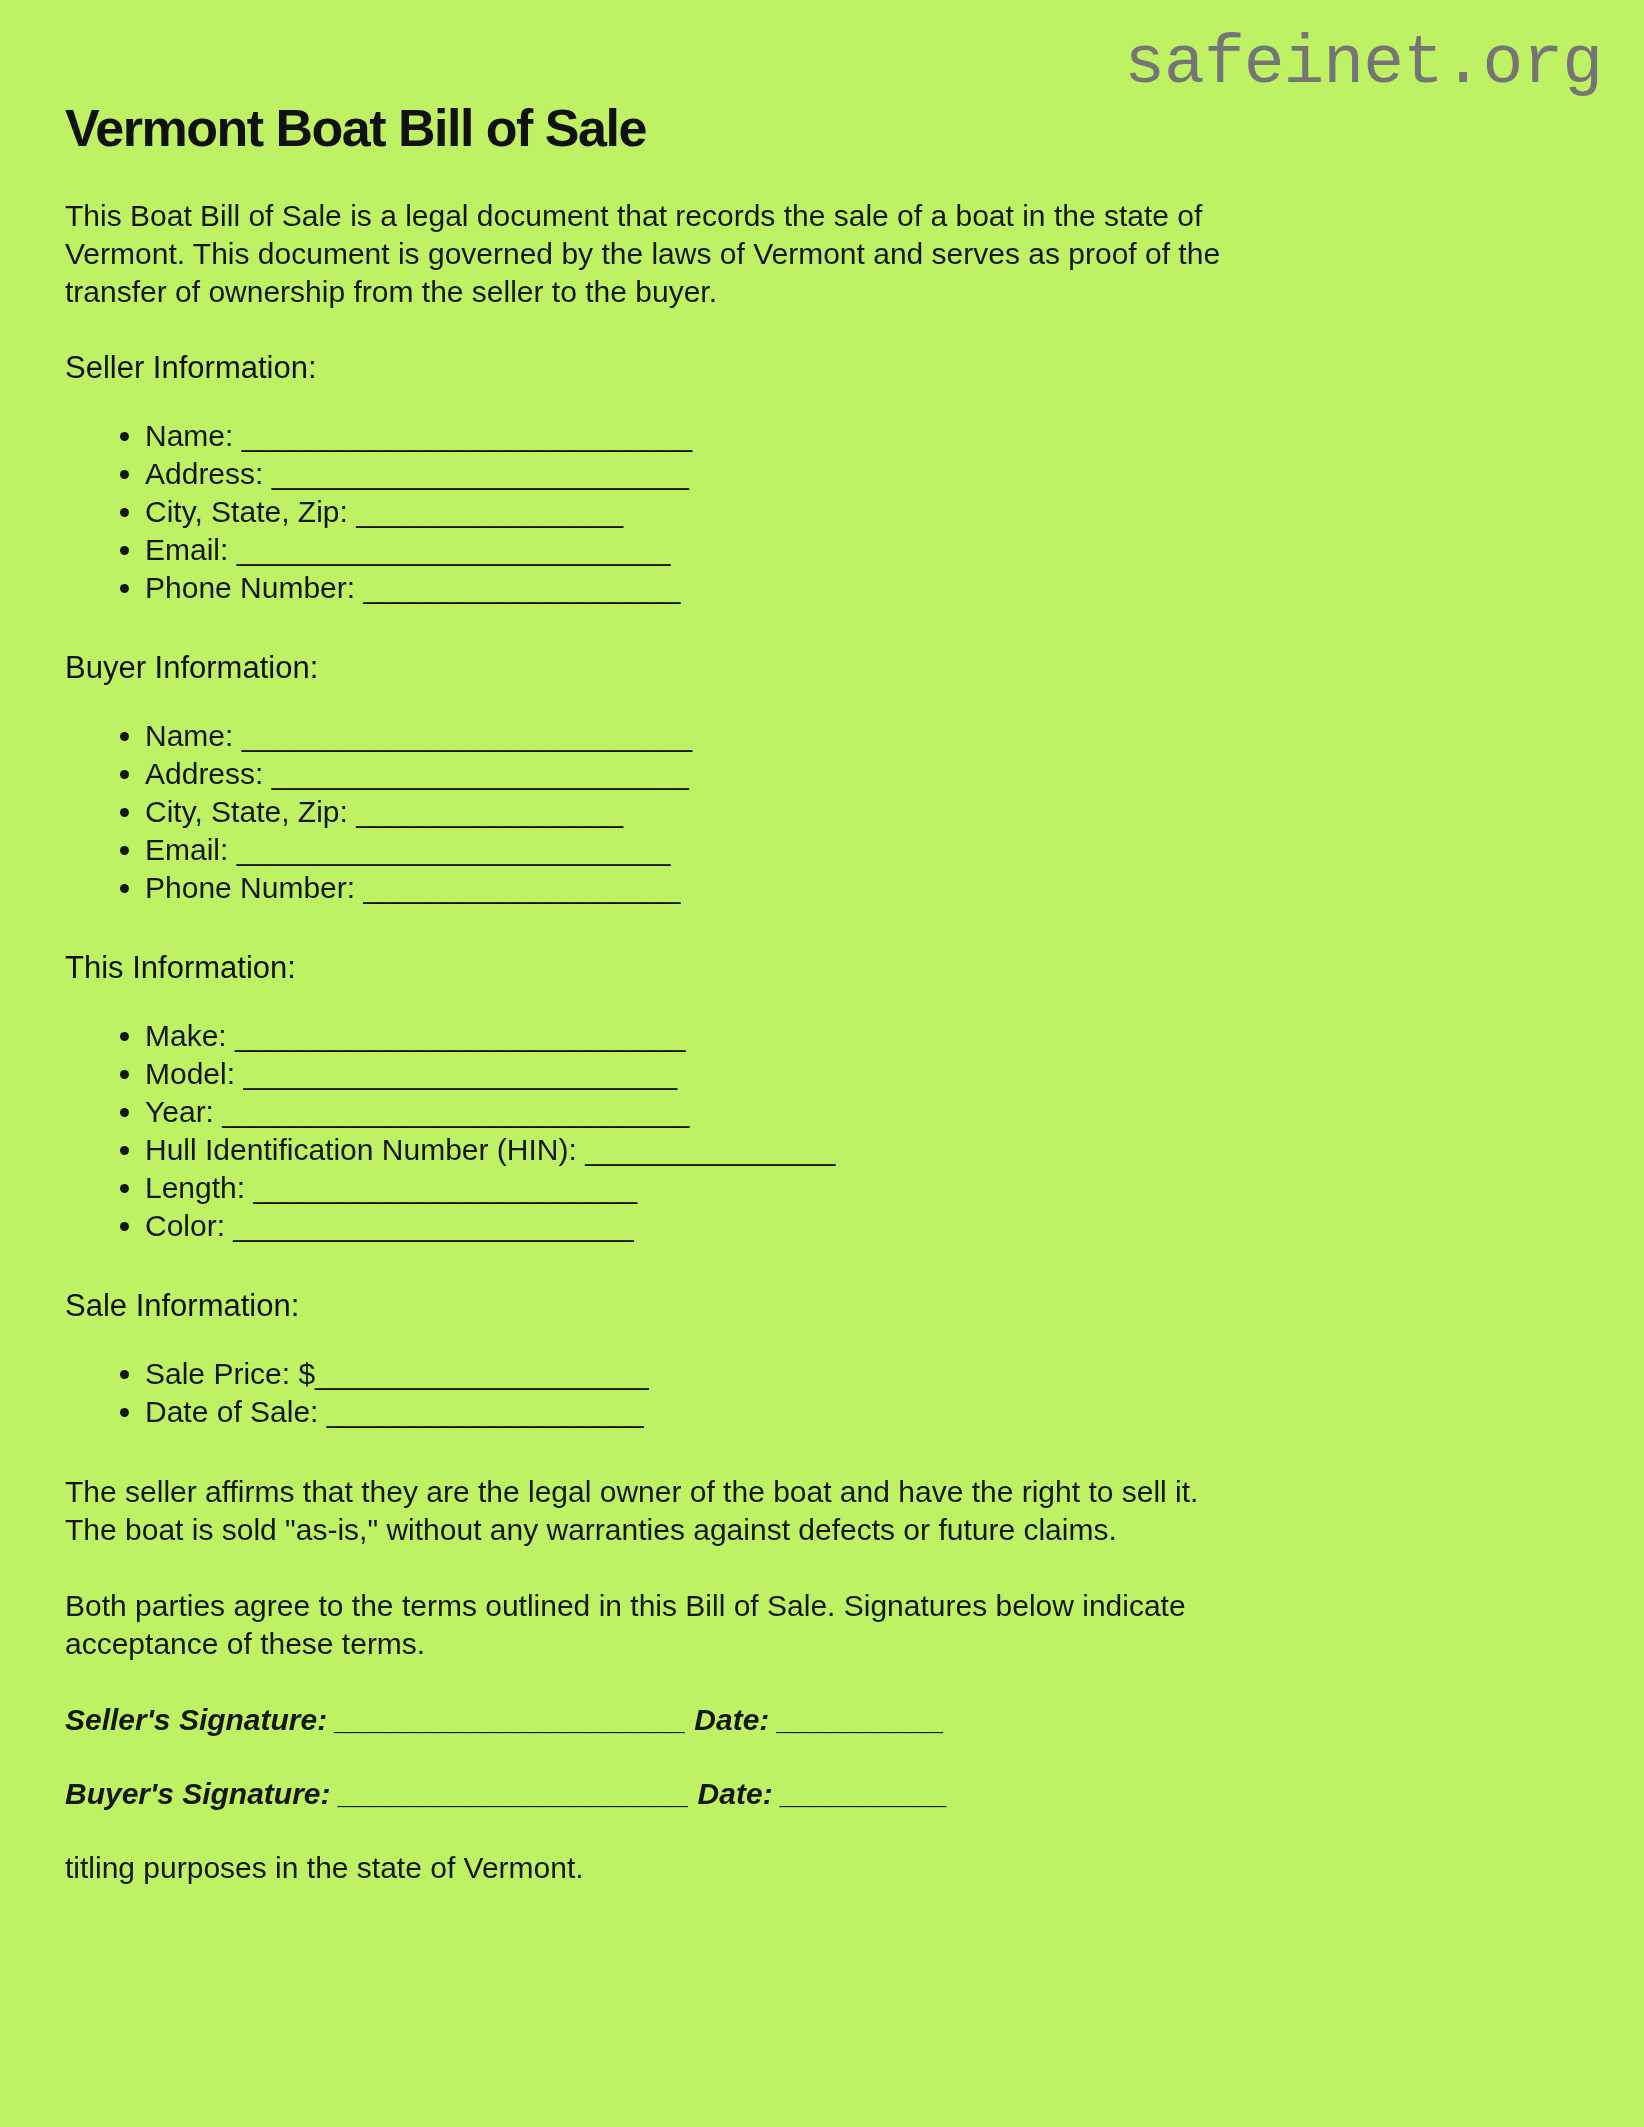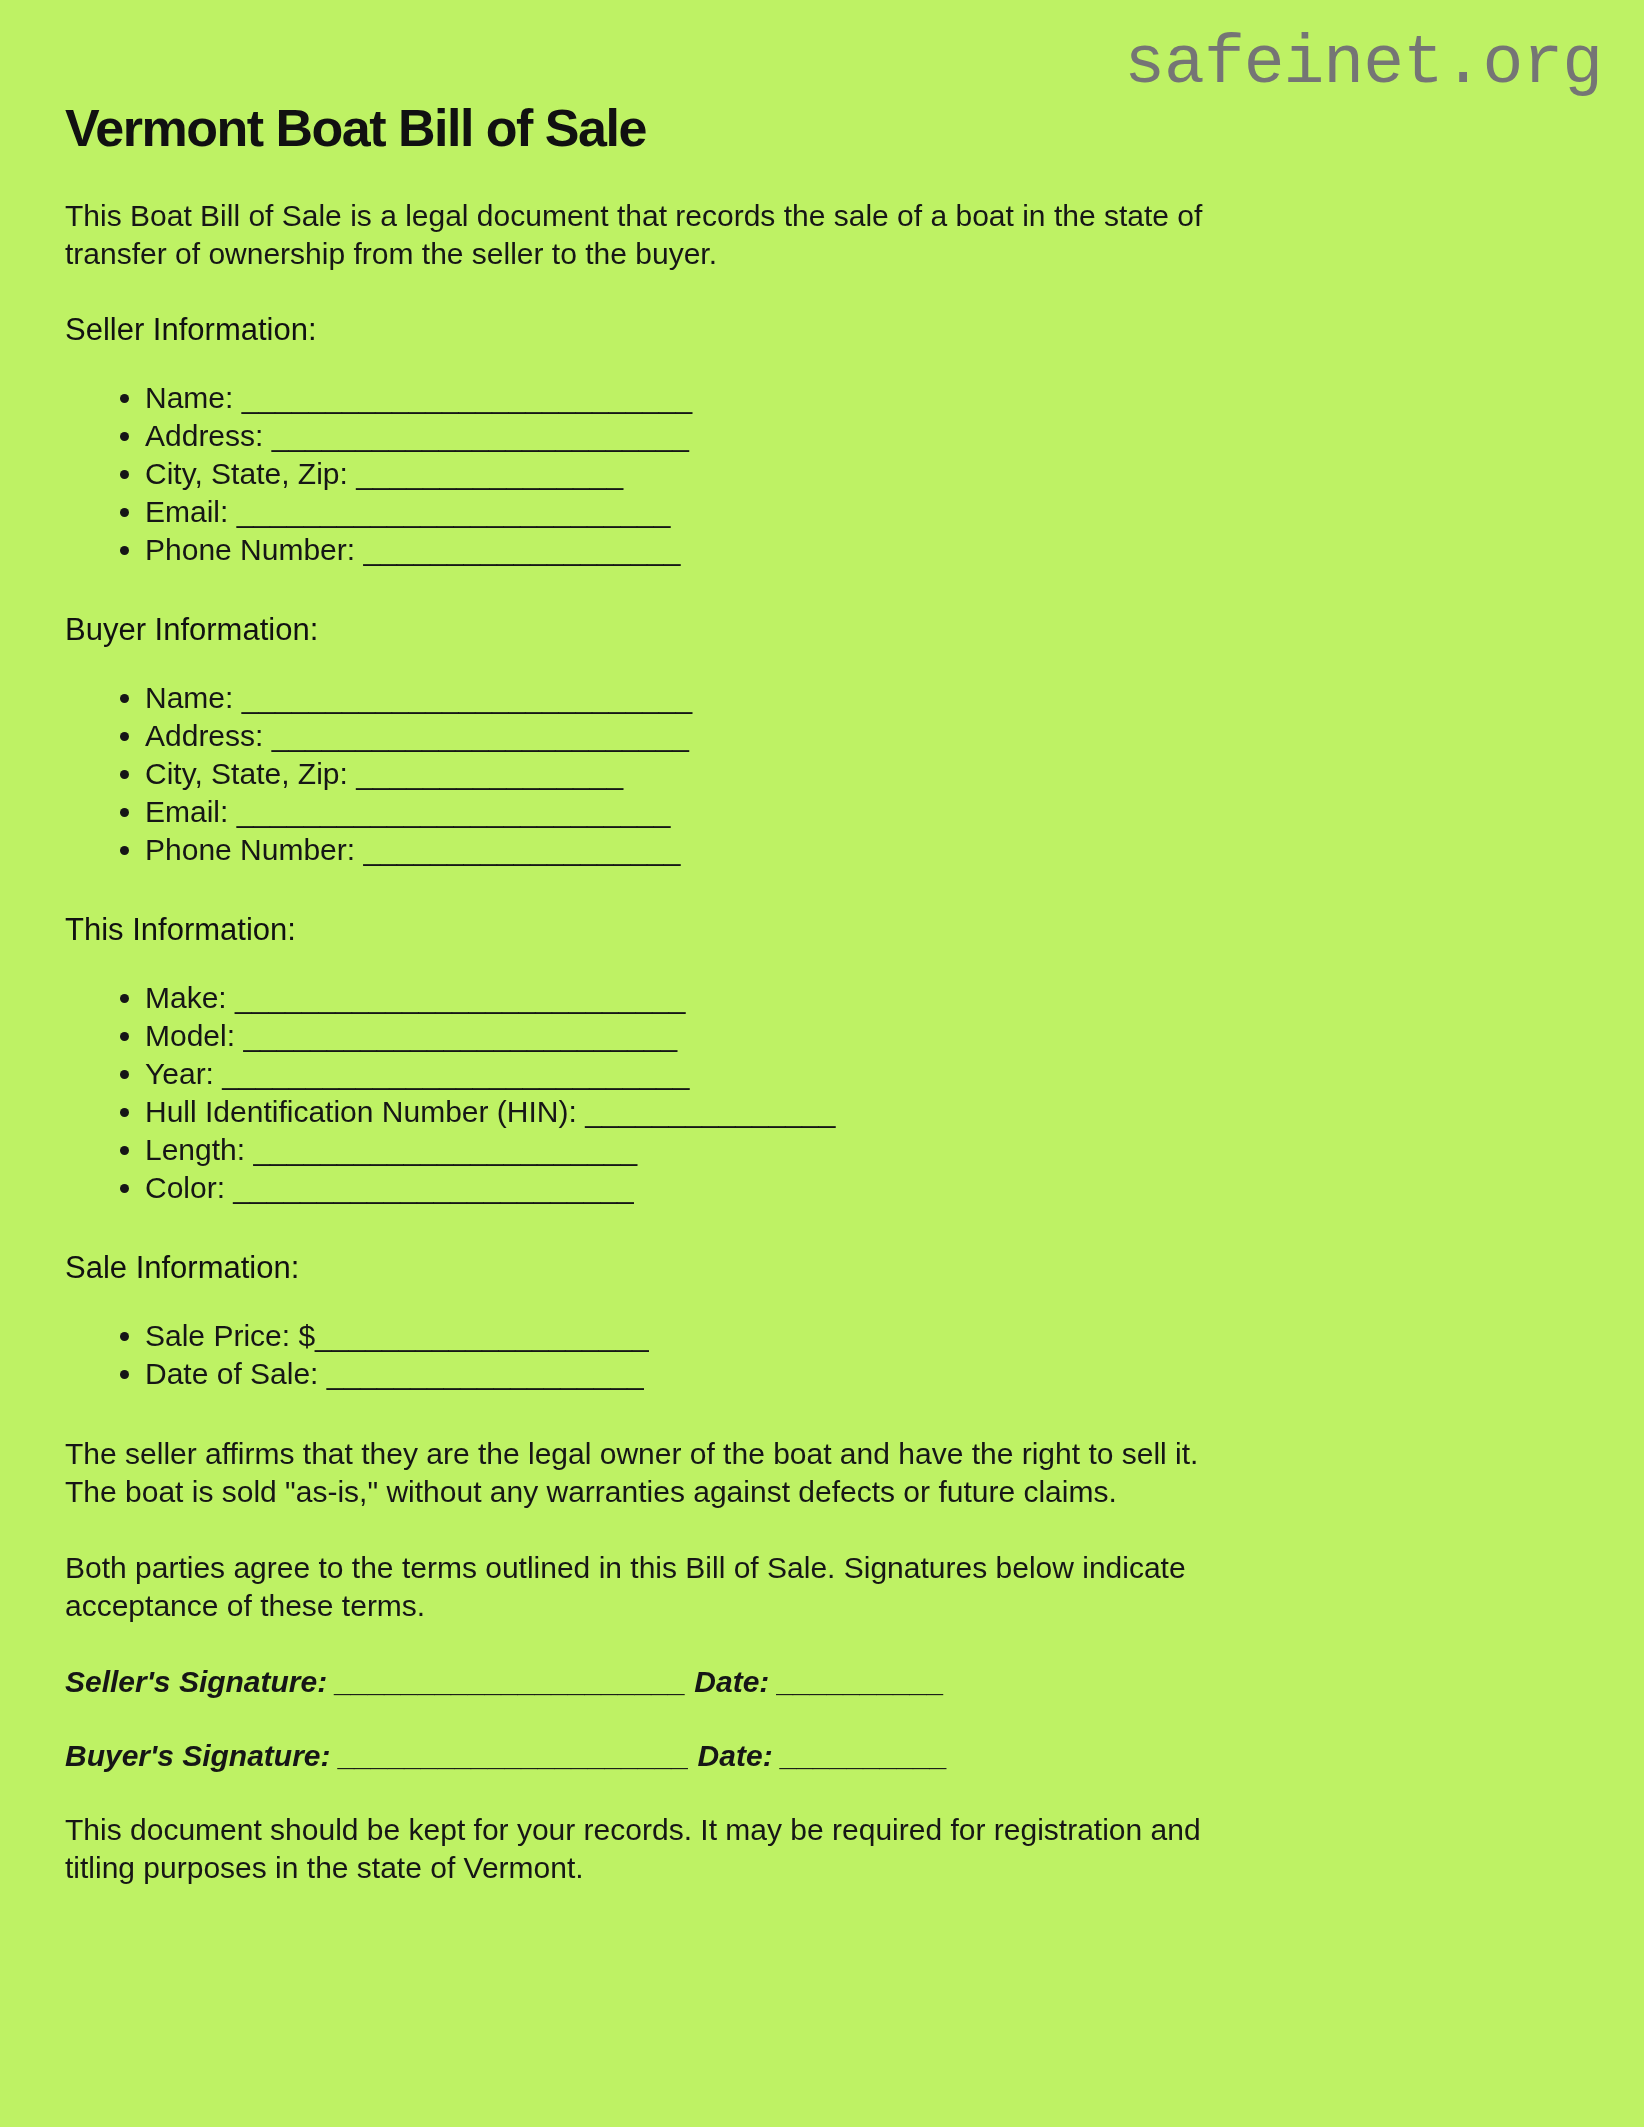--- a/index.html
+++ b/index.html
@@ -67,20 +67,21 @@
 <body>
 
 <div class="page">
 
   <div class="watermark">safeinet.org</div>
 
   <h1 class="doc-title">Vermont Boat Bill of Sale</h1>
 
   <div class="para">
     <div>This Boat Bill of Sale is a legal document that records the sale of a boat in the state of</div>
+    <div>Vermont. This document is governed by the laws of Vermont and serves as proof of the</div>
     <div>transfer of ownership from the seller to the buyer.</div>
   </div>
 
   <h2 class="section-heading">Seller Information:</h2>
   <ul class="field-list">
     <li><span class="field-label">Name: </span><span class="field-blank">___________________________</span></li>
     <li><span class="field-label">Address: </span><span class="field-blank">_________________________</span></li>
     <li><span class="field-label">City, State, Zip: </span><span class="field-blank">________________</span></li>
     <li><span class="field-label">Email: </span><span class="field-blank">__________________________</span></li>
     <li><span class="field-label">Phone Number: </span><span class="field-blank">___________________</span></li>
@@ -119,17 +120,16 @@
   <div class="para">
     <div>Both parties agree to the terms outlined in this Bill of Sale. Signatures below indicate</div>
     <div>acceptance of these terms.</div>
   </div>
 
   <div class="sig-row"><span>Seller's Signature: </span><span>_____________________</span><span> Date: </span><span>__________</span></div>
 
   <div class="sig-row"><span>Buyer's Signature: </span><span>_____________________</span><span> Date: </span><span>__________</span></div>
 
   <div class="para footer-para">
-    <div>This document should be kept for your records. It may be required for registration and</div>
     <div>titling purposes in the state of Vermont.</div>
   </div>
 
 </div>
 
 </body></html>

